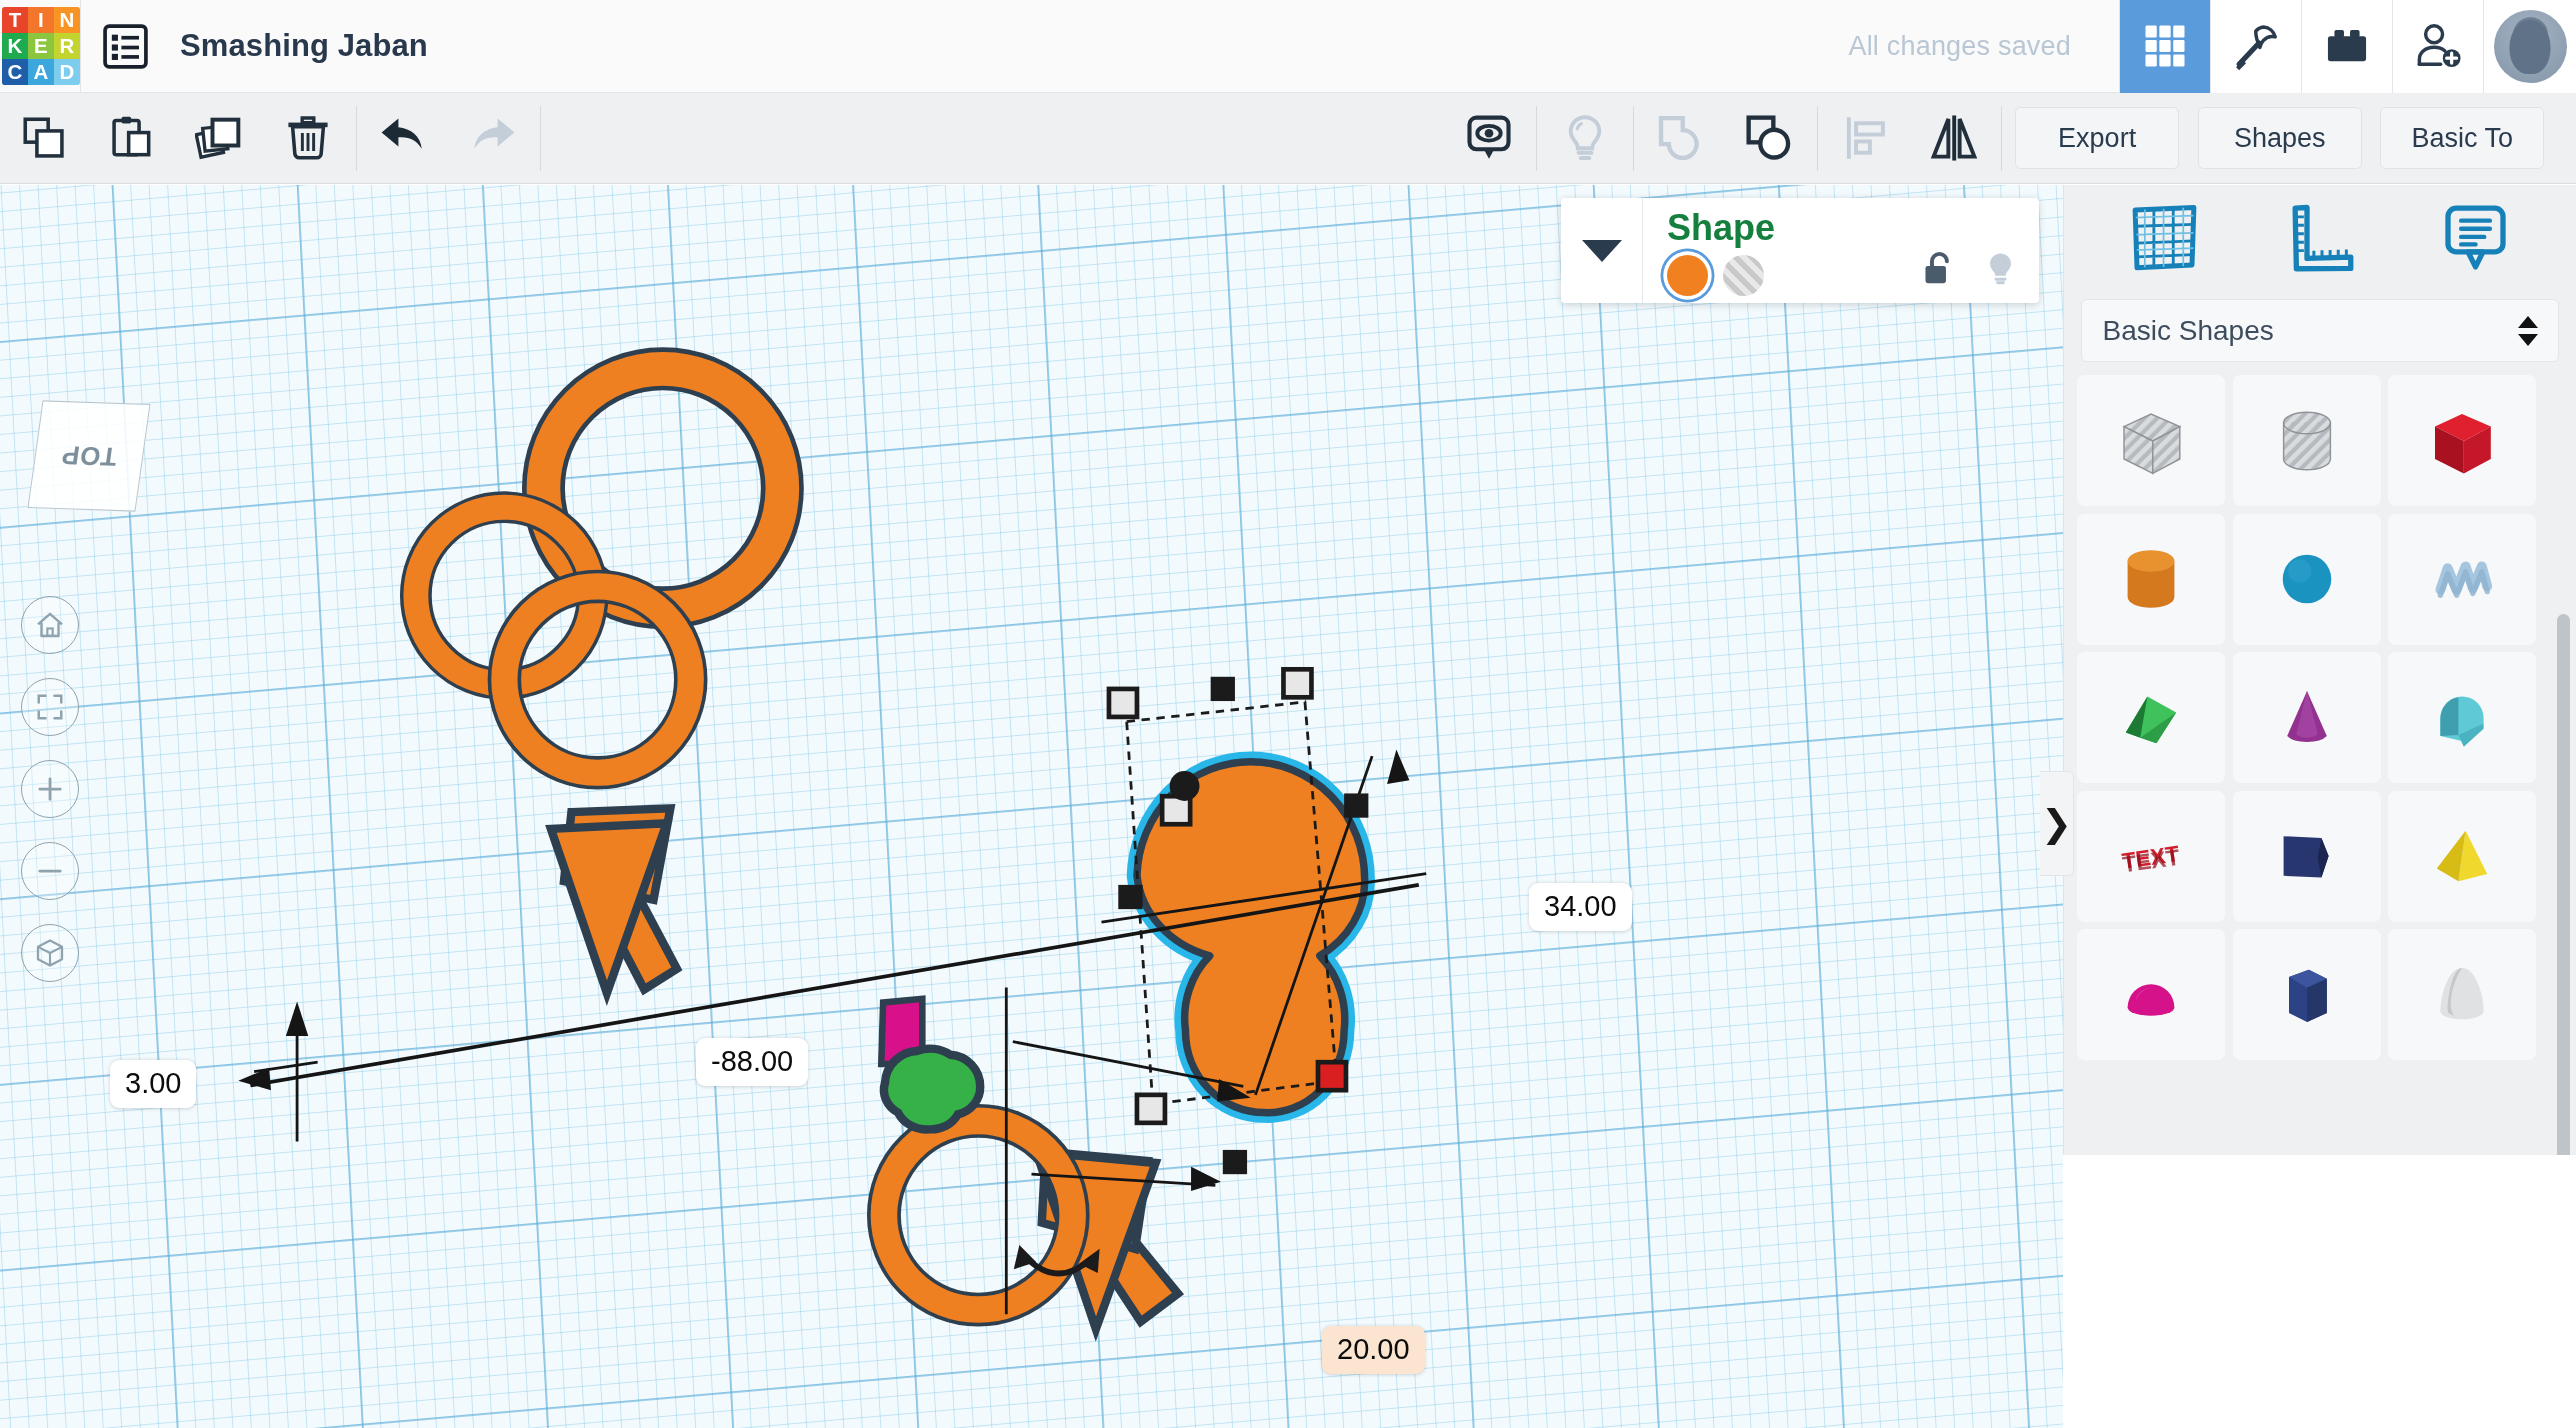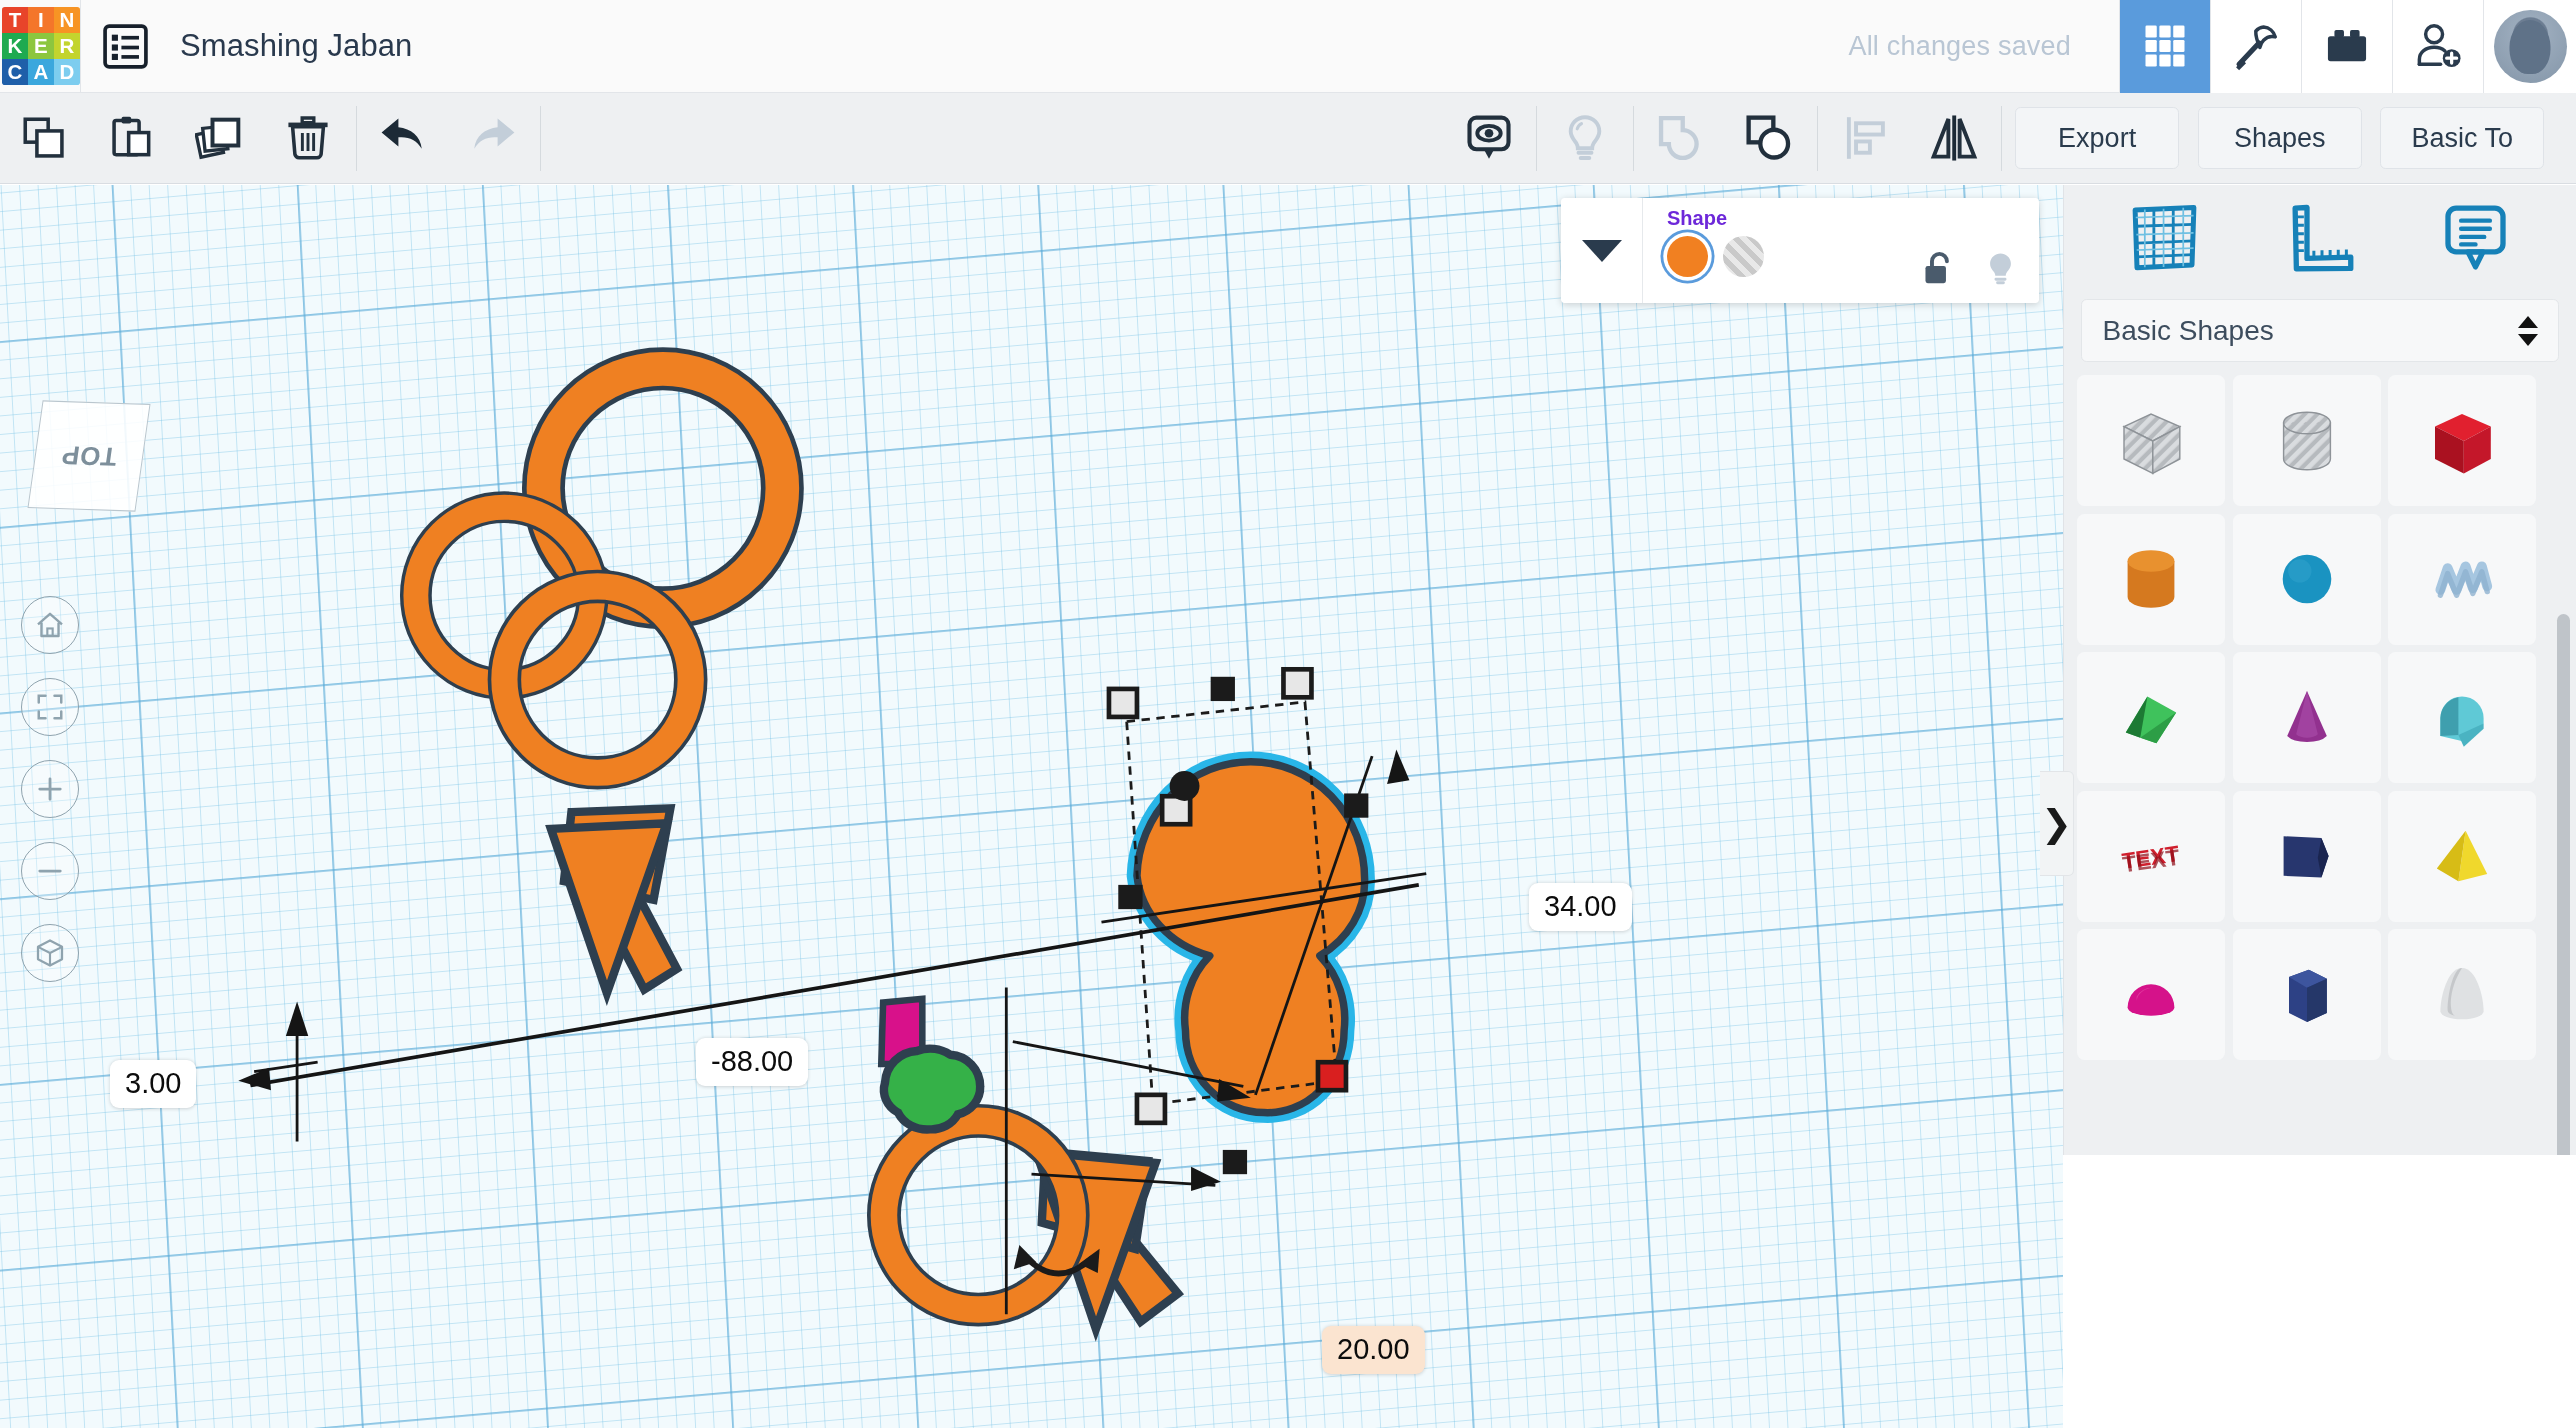--- a/index.html
+++ b/index.html
@@ -25,21 +25,21 @@
   .logo span {
     display:flex; align-items:center; justify-content:center;
     color:#fff; font-weight:bold; font-size:20.5px; line-height:1;
     font-family:"Liberation Sans", sans-serif;
   }
   .hdr-sep { width:0.9px; height:93px; background:#e2e5e9; }
   .hdr-listbtn {
     width: 90px; height:93px; display:flex; align-items:center; justify-content:center;
   }
   .doc-title {
-    font-size: 31px; color:#29394d; font-weight:400; margin-left:9.3px; letter-spacing:0.1px;
+    font-size: 31px; color:#29394d; font-weight:700; margin-left:9.3px; letter-spacing:0.1px;
   }
   .hdr-right { margin-left:auto; display:flex; align-items:center; height:93px; }
   .saved-text { color:#b9c6d4; font-size:27px; padding-right:48px; letter-spacing:0.2px;}
   .hdr-icon-btn {
     width:91px; height:93px; display:flex; align-items:center; justify-content:center;
     border-left:0.9px solid #e2e5e9; background:#fff;
   }
   .hdr-icon-btn.active { background:#5a9bdc; }
   .avatar-wrap { width:93px; height:93px; display:flex; align-items:center; justify-content:center; border-left:0.9px solid #e2e5e9; background:#fff;}
   .avatar {
@@ -112,21 +112,21 @@
 
   
   .shape-popup {
     position:absolute; left:1561px; top:198px; width:478px; height:105px;
     background:#fff; border-radius:3.7px; box-shadow:0 1.9px 7.5px rgba(0,0,0,0.16);
     display:flex; align-items:stretch;
   }
   .shape-popup-left { width:82px; display:flex; align-items:center; justify-content:center; border-right:0.9px solid #e6e9ec; }
   .tri-down { width:0;height:0;border-left:20.5px solid transparent;border-right:20.5px solid transparent;border-top:22.4px solid #2a3b4d;}
   .shape-popup-right { flex:1; padding:9.3px 17px 0 24px; position:relative; }
-  .shape-title { font-size:20px; font-weight:bold; color:#6d28d9; }
+  .shape-title { font-size:36px; font-weight:bold; color:#15803d; }
   .swatch-row { display:flex; align-items:center; gap:15px; margin-top:5.6px; }
   .swatch { width:41px;height:41px;border-radius:50%; }
   .swatch.solid { background:#f18021; box-shadow:0 0 0 3.7px #fff, 0 0 0 6.5px #5a9bdc; }
   .swatch.hole {
     background: repeating-linear-gradient(45deg,#c9c9c9 0 5.6px,#e8e8e8 5.6px 11.2px);
   }
   .shape-popup-icons { position:absolute; right:18.7px; bottom:15px; display:flex; gap:24px; align-items:center;}
 
   
   .sidebar {

